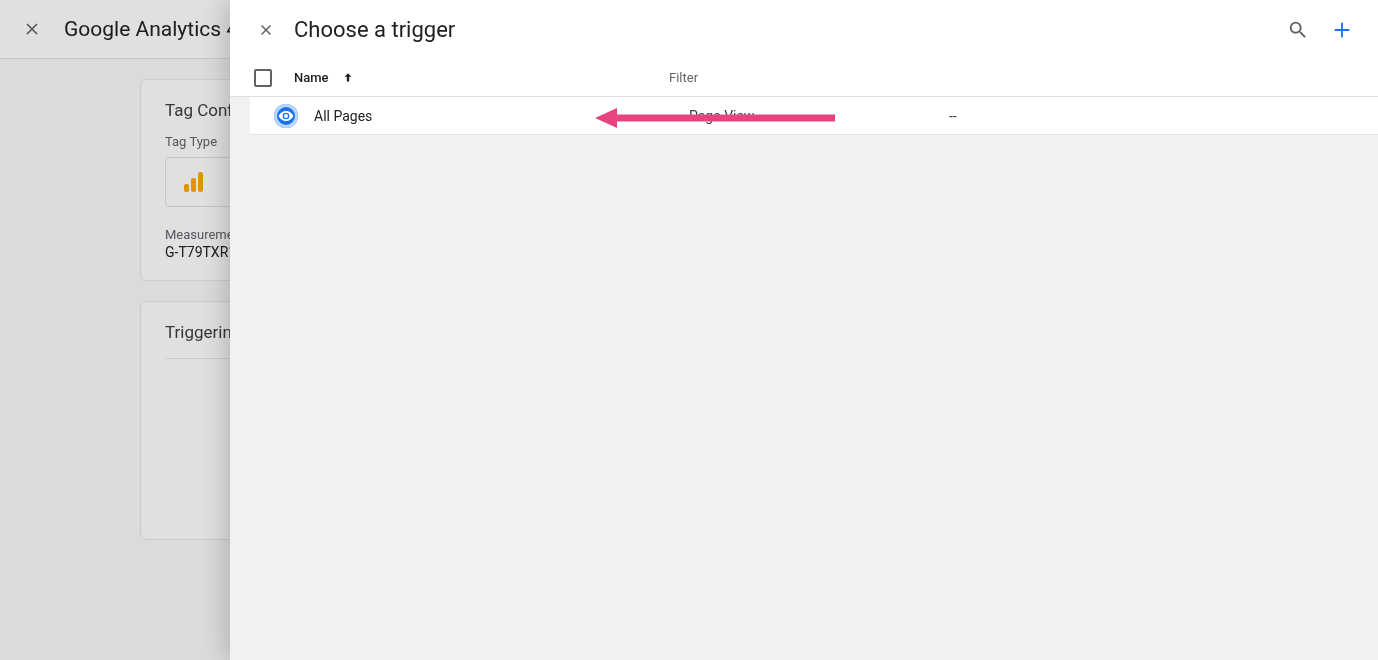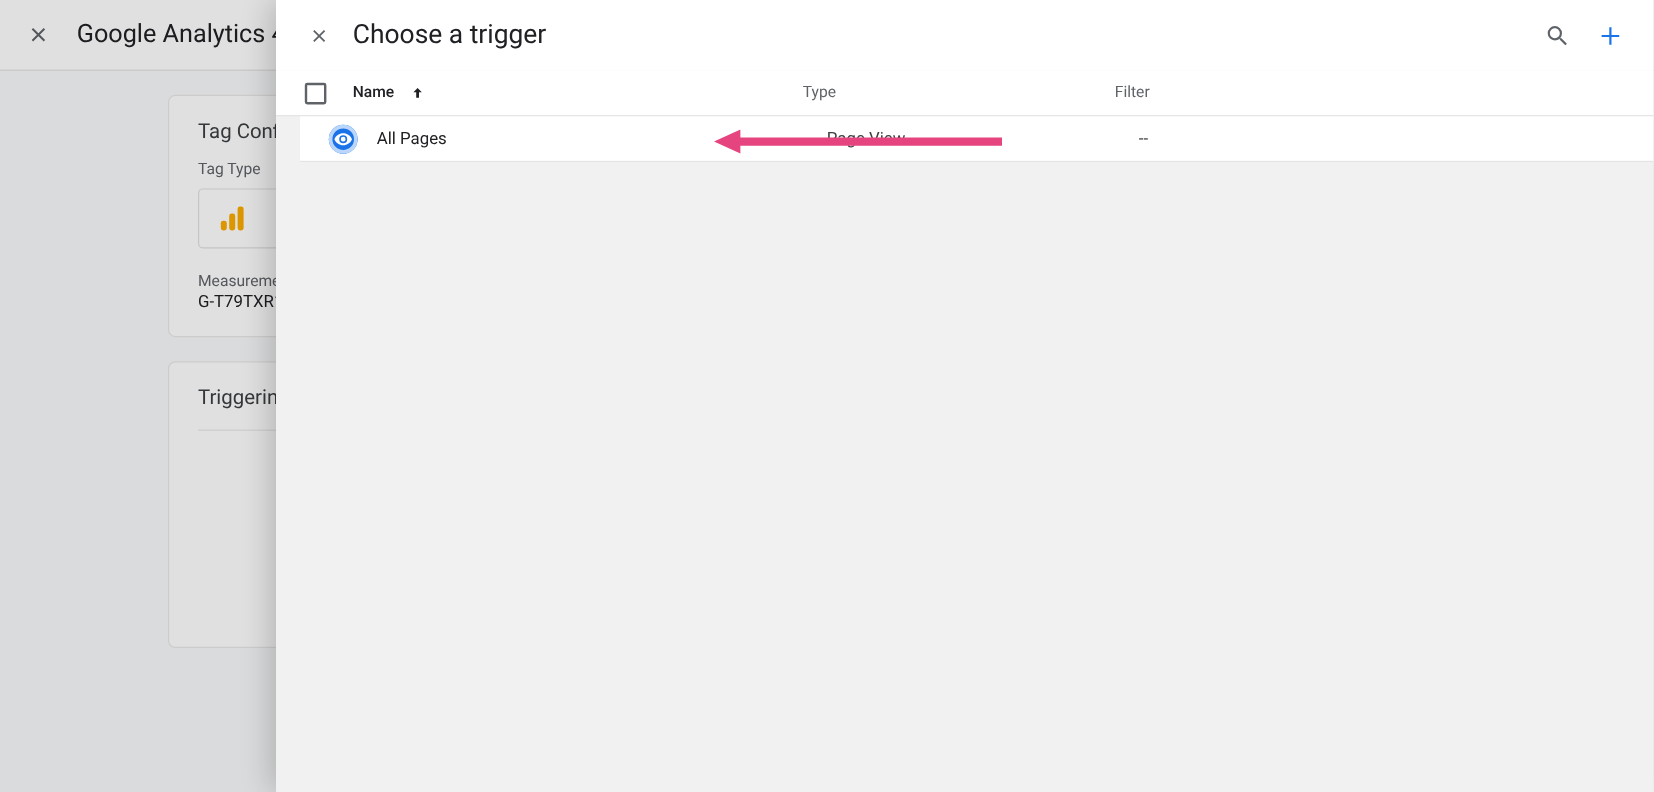--- a/index.html
+++ b/index.html
@@ -309,21 +309,20 @@
   <div class="table-head">
     <div class="col-check">
       <div class="checkbox"></div>
     </div>
     <div class="col-name">
       <span>Name</span>
       <svg class="sort-arrow" viewBox="0 0 24 24" fill="#202124">
           <path d="M12 4l-6 6h4v8h4v-8h4z"></path>
         </svg>
     </div>
-    <div class="col-type">Type</div>
     <div class="col-filter">Filter</div>
   </div>
 
   <div class="table-row">
     <div class="col-check">
       <div class="trigger-icon">
         <svg viewBox="0 0 24 24">
             <path d="M12 4.5C7 4.5 2.73 7.61 1 12c1.73 4.39 6 7.5 11 7.5s9.27-3.11 11-7.5c-1.73-4.39-6-7.5-11-7.5zM12 17a5 5 0 1 1 0-10 5 5 0 0 1 0 10zm0-8a3 3 0 1 0 0 6 3 3 0 0 0 0-6z"></path>
           </svg>
       </div>

